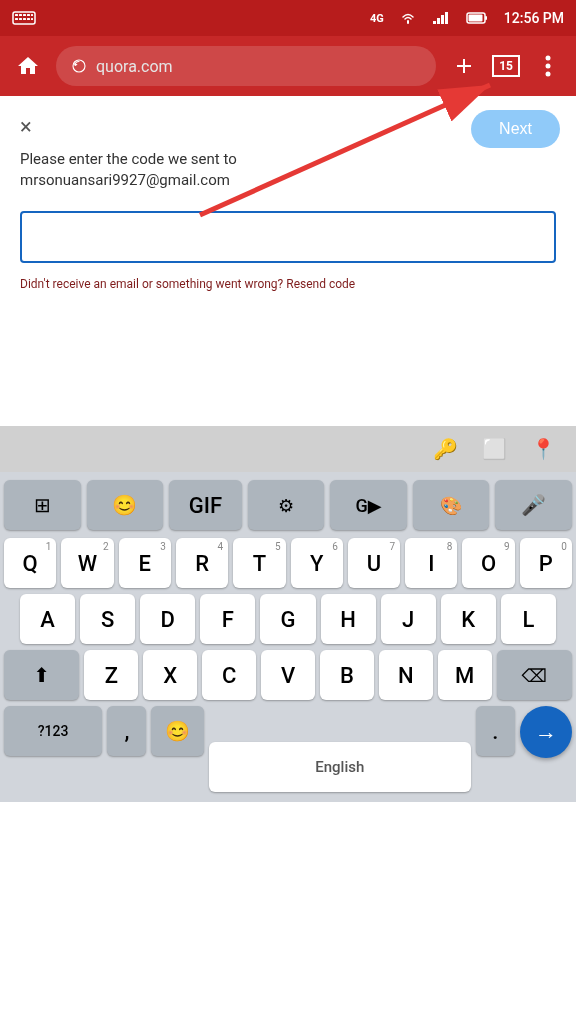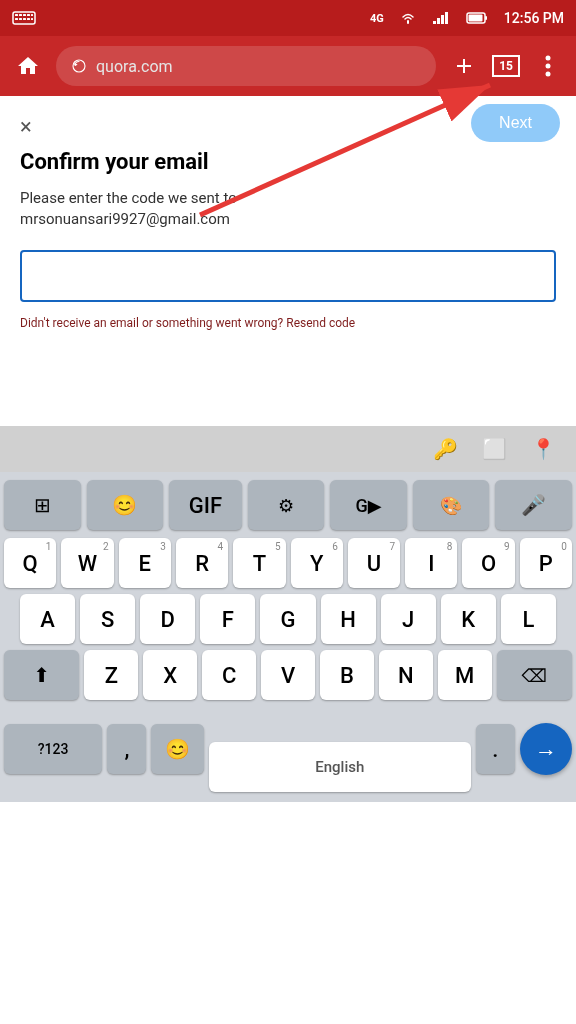--- a/index.html
+++ b/index.html
@@ -95,21 +95,21 @@
     .close-btn {
       font-size: 22px;
       color: #555;
       cursor: pointer;
       display: inline-block;
       margin-bottom: 10px;
     }
 
     .next-btn {
       position: absolute;
-      top: 8px;
+      top: 14px;
       right: 16px;
       background: #90caf9;
       color: #fff;
       border: none;
       border-radius: 20px;
       padding: 10px 28px;
       font-size: 16px;
       font-weight: 500;
       cursor: pointer;
     }
@@ -324,21 +324,20 @@
       <circle cx="3" cy="12" r="2.5"></circle>
       <circle cx="3" cy="20" r="2.5"></circle>
     </svg>
   </div>
 </div>
 
 <div class="page-content" style="min-height:330px; position:relative;">
   <span class="close-btn">×</span>
   <button class="next-btn">Next</button>
 
-  <div class="page-title">Confirm your email</div>
   <div class="description">
     Please enter the code we sent to<br>mrsonuansari9927@gmail.com
   </div>
 
   <input type="text" class="code-input" style="">
 
   <div class="resend-text">
     <span>Didn't receive an email or something went wrong?</span>
     <span style="cursor:pointer;">Resend code</span>
   </div>
@@ -404,21 +403,21 @@
     <div class="key">Z</div>
     <div class="key">X</div>
     <div class="key">C</div>
     <div class="key">V</div>
     <div class="key">B</div>
     <div class="key">N</div>
     <div class="key">M</div>
     <div class="key key-dark key-wide key-backspace" style="font-size:18px;">⌫</div>
   </div>
 
-  <div class="kb-row" style="align-items:center;">
+  <div class="kb-row" style="align-items:flex-start;">
     <div class="key key-dark" style="font-size:14px; min-width:60px; flex:1.5;">?123</div>
     <div class="key key-dark" style="min-width:38px; flex:0.6;">,</div>
     <div class="key key-dark key-emoji" style="min-width:48px; flex:0.8;">😊</div>
     <div class="key key-space" style="font-size:15px;margin-top:36px;">English</div>
     <div class="key key-dark" style="min-width:38px; flex:0.6;">.</div>
     <div class="key key-send">→</div>
   </div>
 </div>
 
 </body></html>

